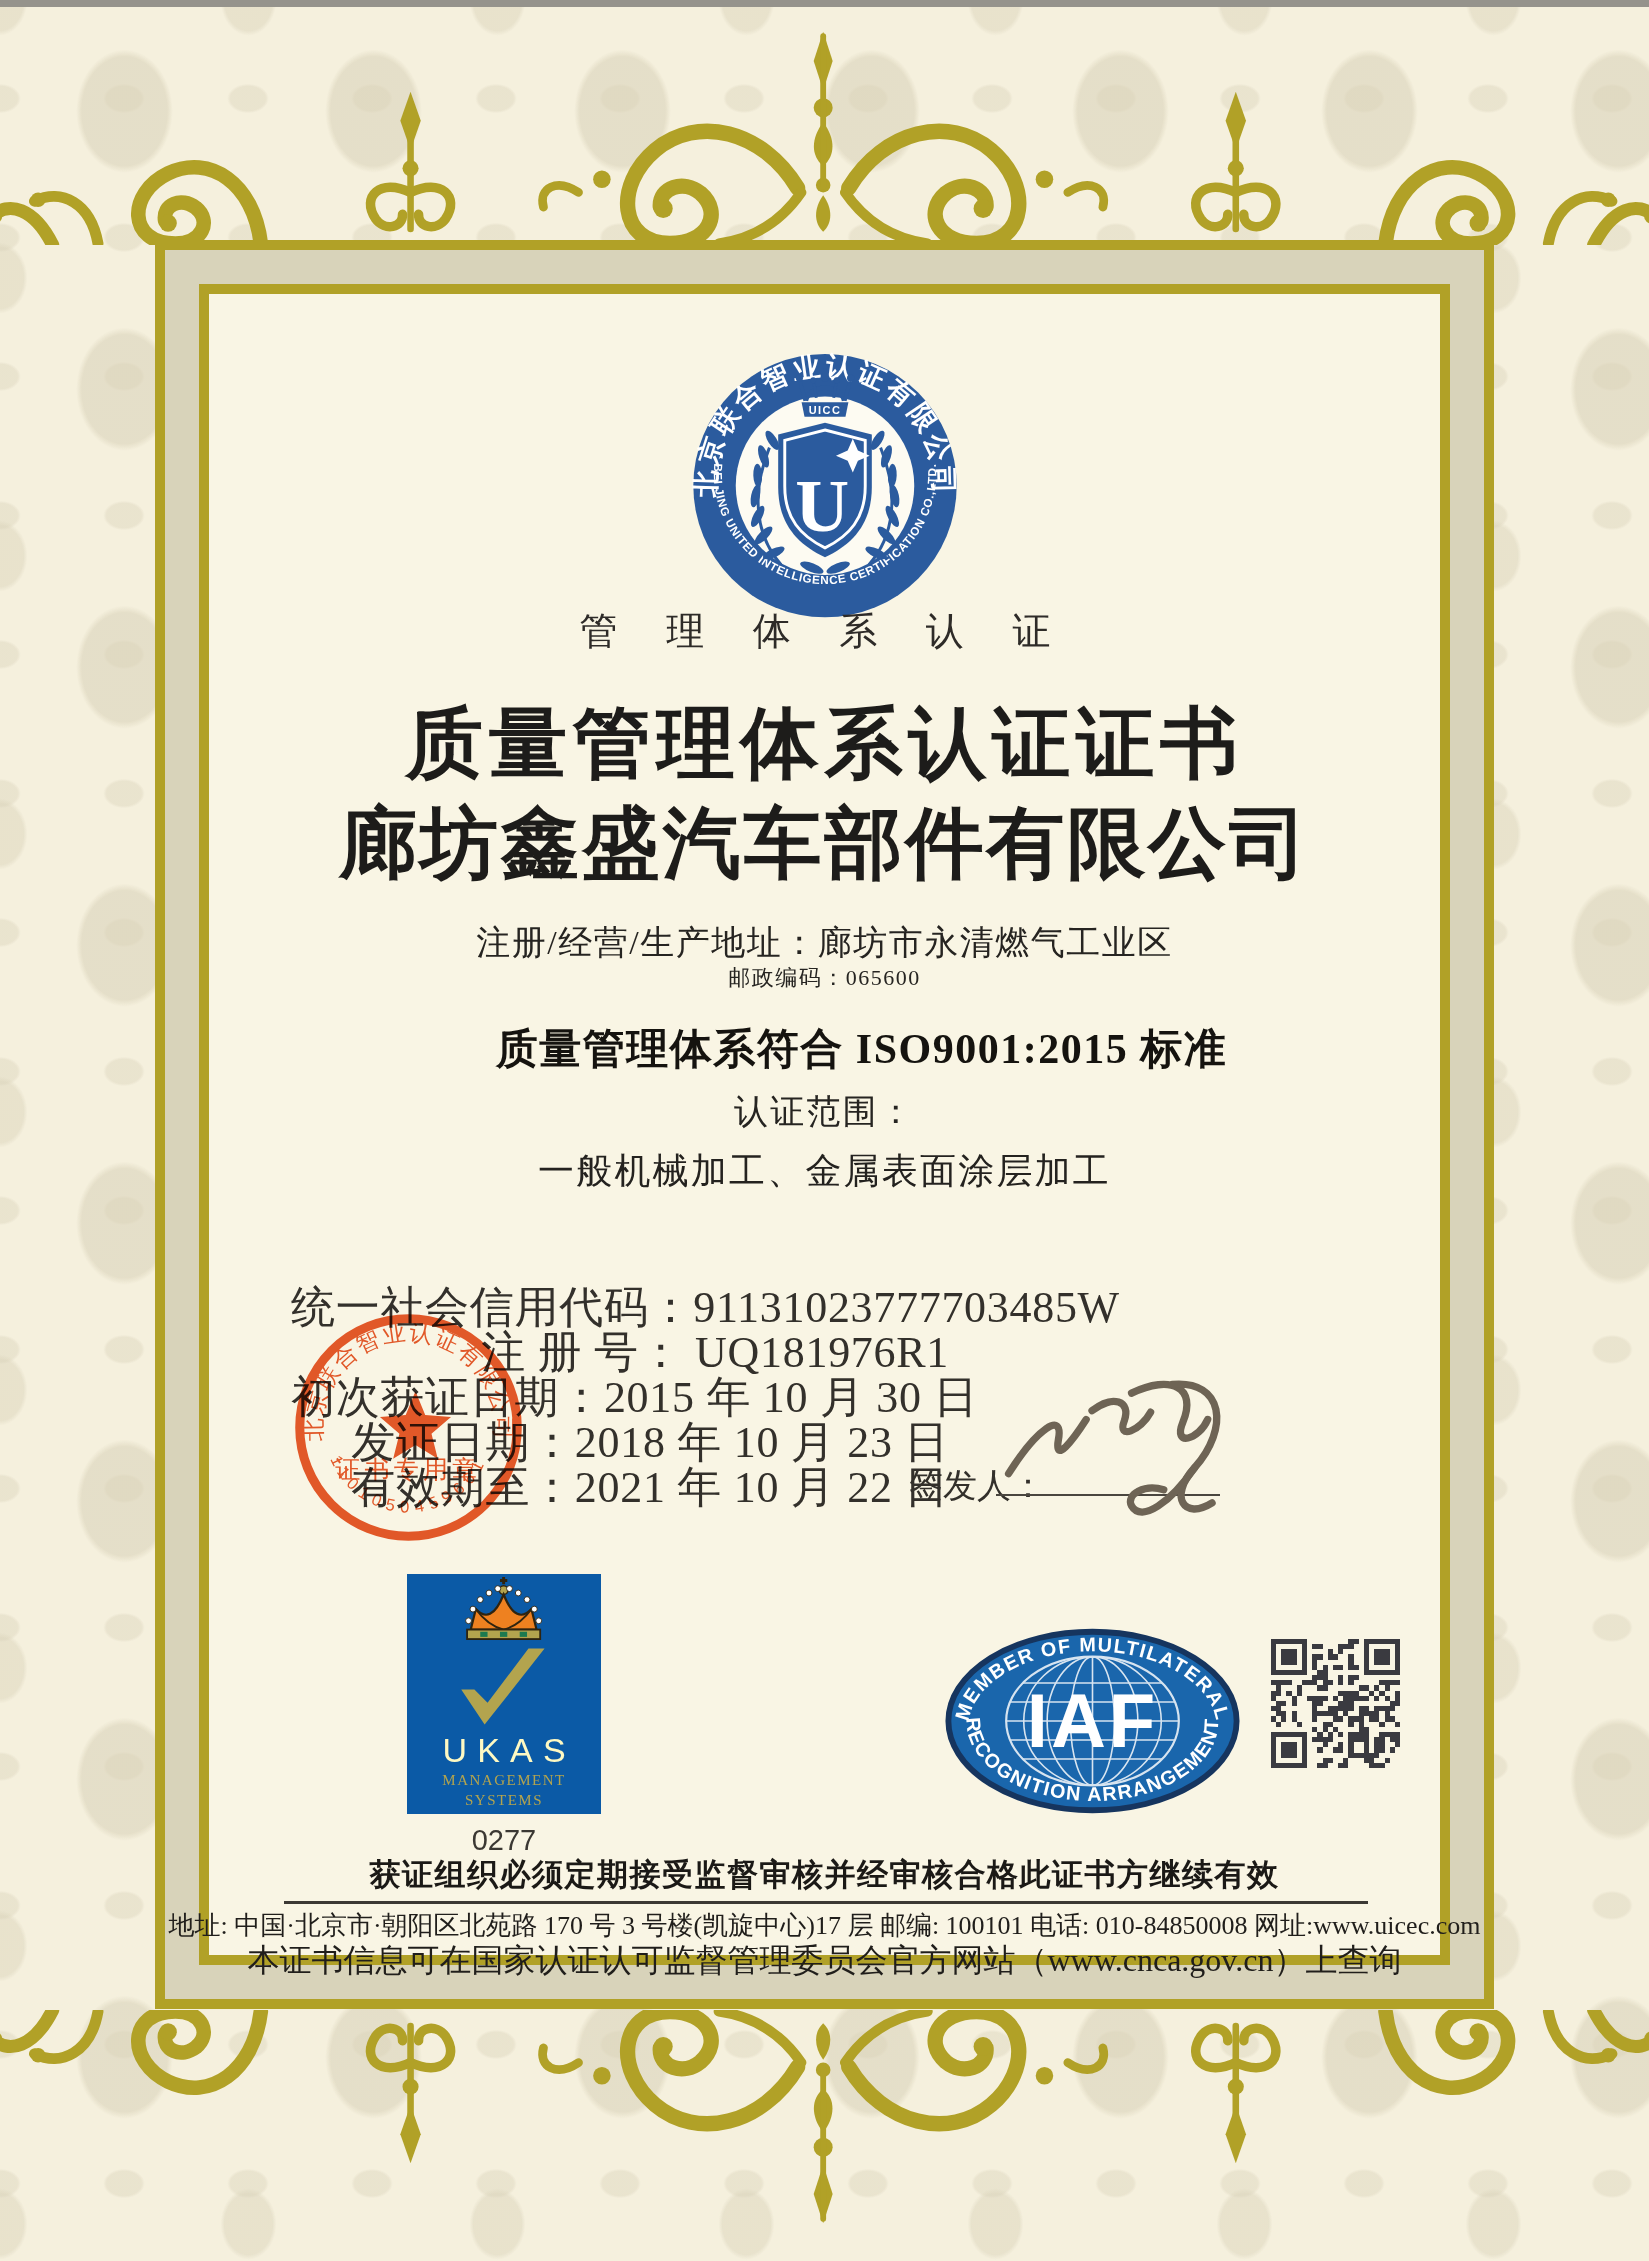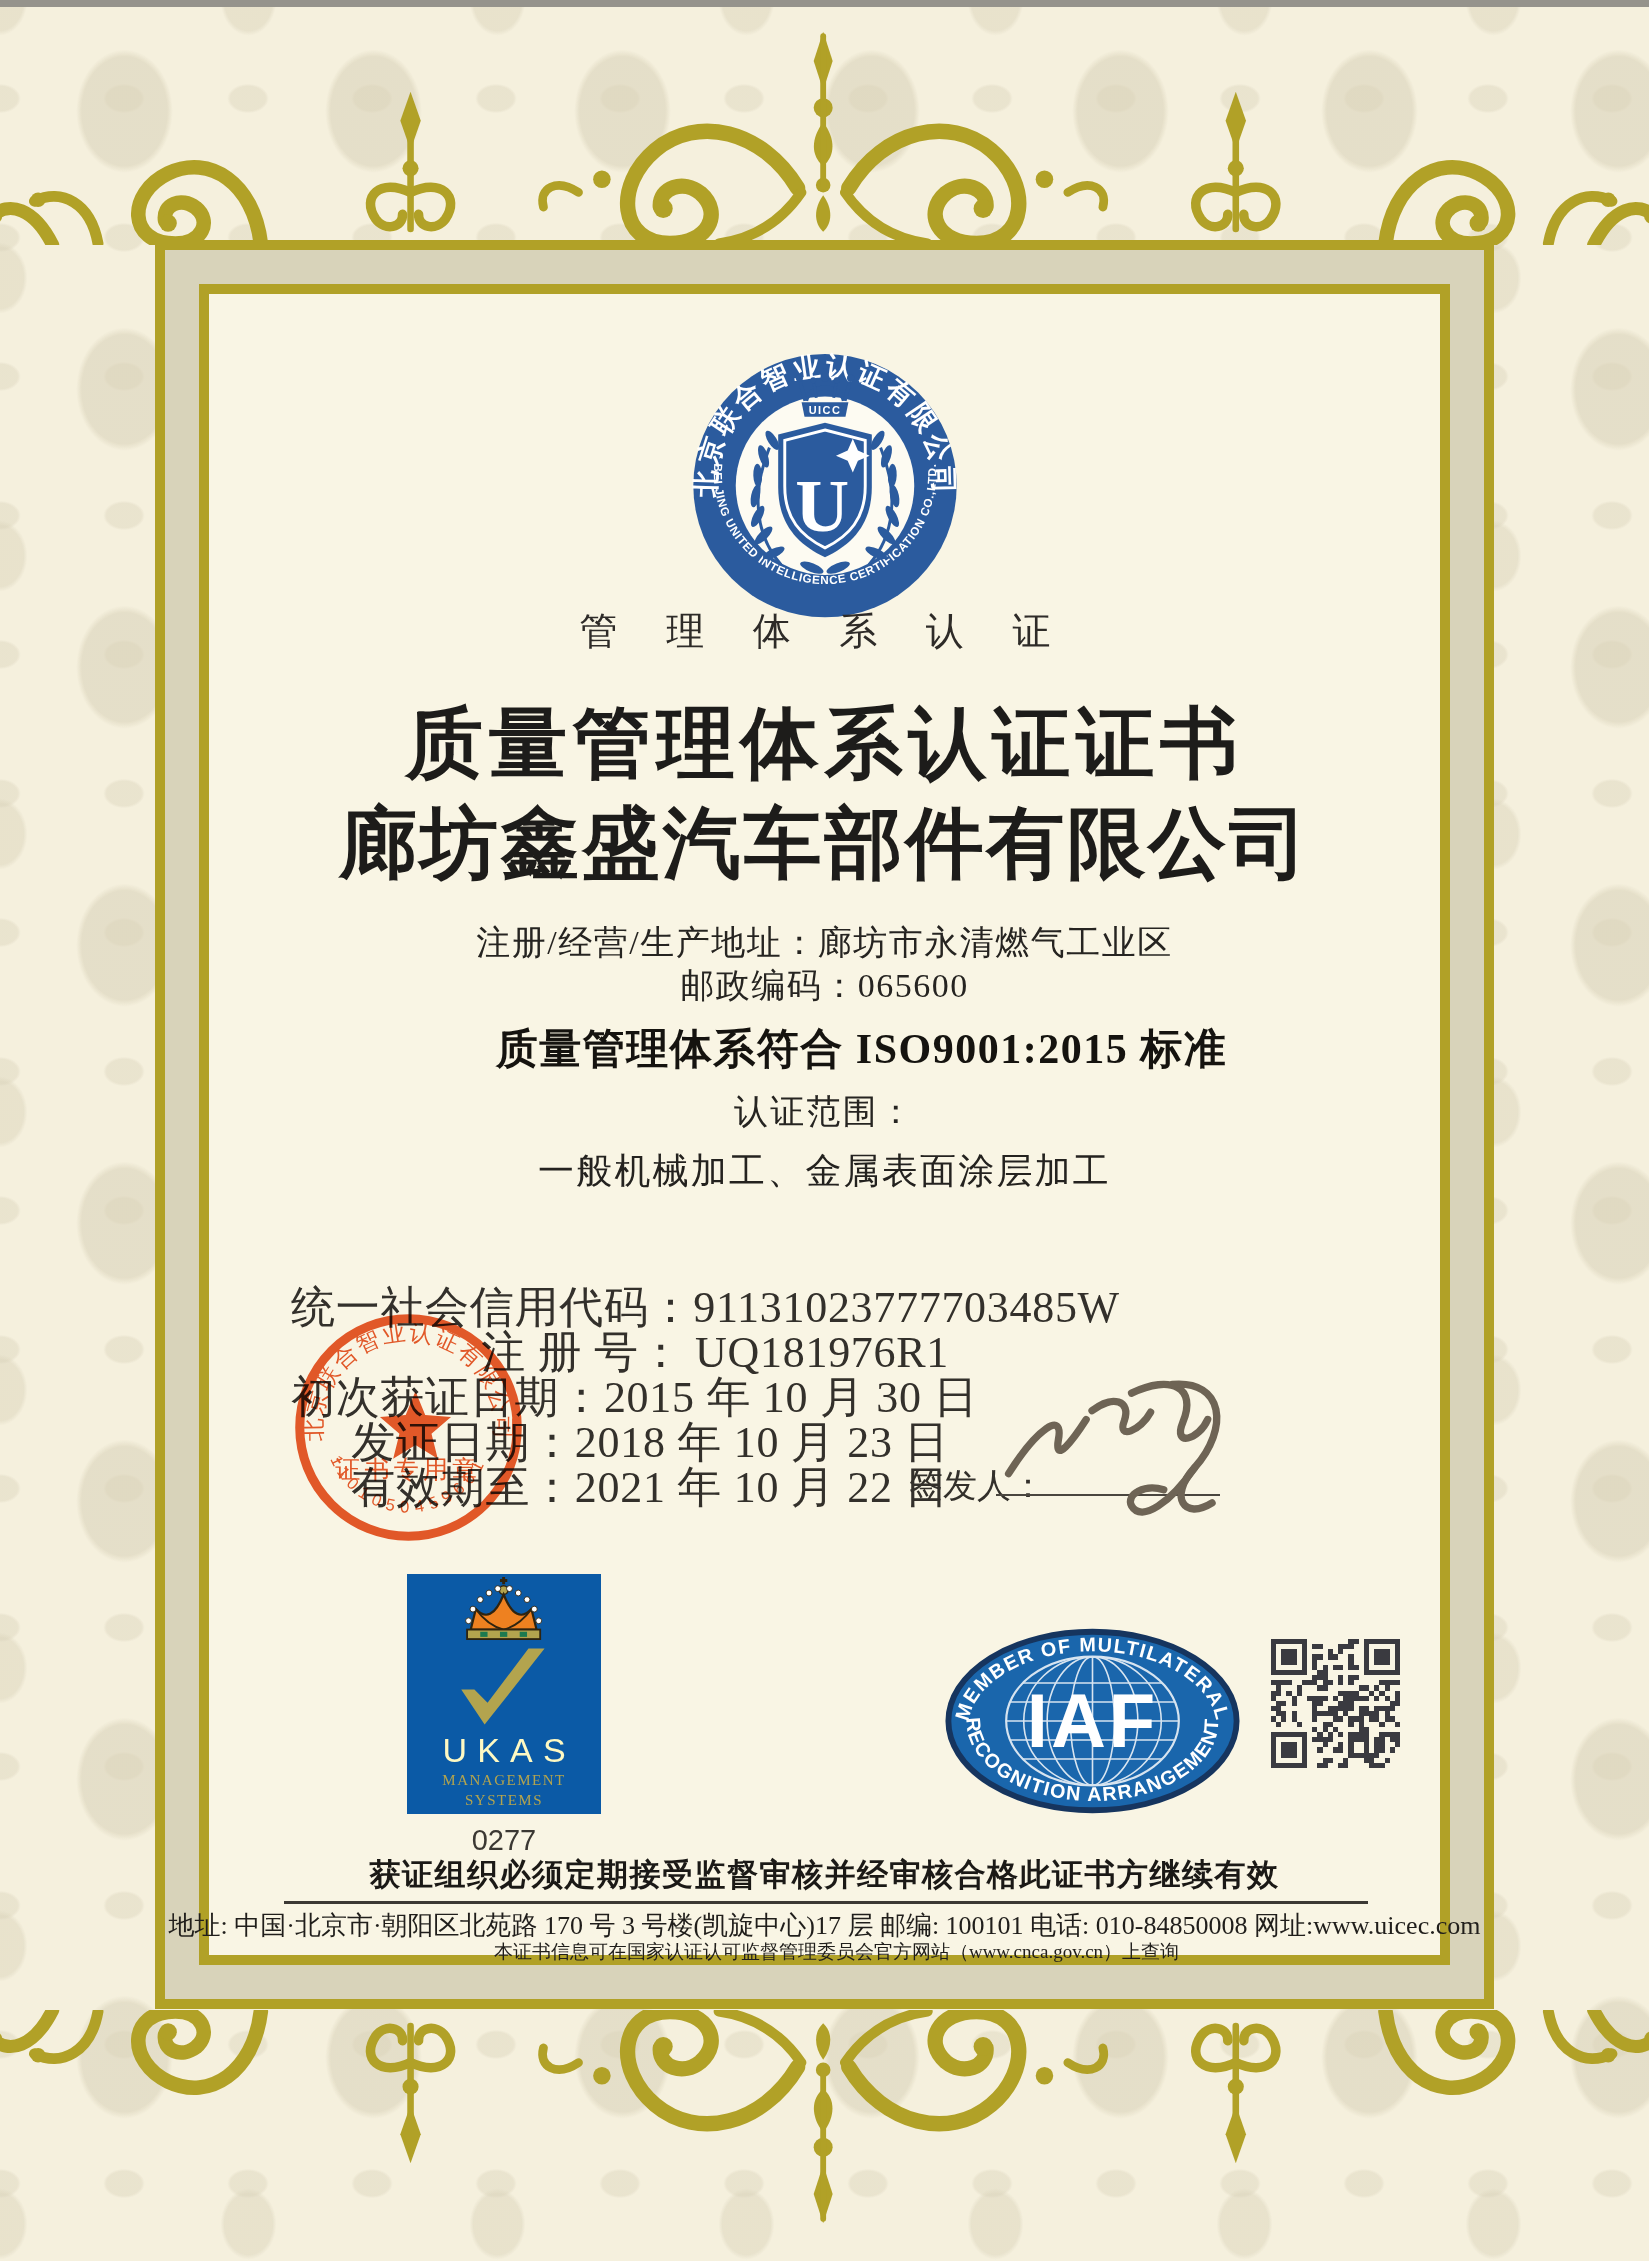--- a/index.html
+++ b/index.html
@@ -27,21 +27,21 @@
   .abs{position:absolute;}
   .ctr{left:155px;width:1339px;text-align:center;}
 
   .seal-caption{top:606px;font-family:"Liberation Sans","DejaVu Sans",sans-serif;
     font-size:38px;letter-spacing:19px;color:#2e2b28;font-weight:500;}
   .title1{top:692px;font-family:"Liberation Sans","DejaVu Sans",sans-serif;
     font-size:78px;font-weight:bold;color:#1d1c1a;letter-spacing:5.9px;}
   .title2{top:792px;font-family:"Liberation Sans","DejaVu Sans",sans-serif;
     font-size:78px;font-weight:bold;color:#1d1c1a;letter-spacing:2.9px;}
   .addr1{top:920px;font-size:34px;color:#262421;letter-spacing:1.5px;}
-  .addr2{top:963px;font-size:34px;color:#262421;letter-spacing:1.5px;font-family:Liberation Serif, serif;}
+  .addr2{top:963px;font-size:22px;color:#262421;letter-spacing:1.5px;font-family:Liberation Serif, serif;}
   .std{top:1021px;font-size:42px;font-weight:bold;color:#15130f;letter-spacing:1.5px;padding-left:37px;}
   .scope-label{top:1089px;font-size:34px;color:#262421;letter-spacing:2.2px;text-align:center;}
   .scope-text{top:1147px;font-size:36px;color:#24221f;letter-spacing:2.2px;}
 
   .details{left:291px;top:1285px;width:658px;}
   .detail-row{font-size:44px;color:#33302b;line-height:45px;white-space:nowrap;letter-spacing:0.7px;text-align:right;}
 
   .signer{left:909px;top:1463px;font-size:34px;color:#33302b;}
   .sign-line{left:996px;top:1494px;width:224px;height:2.2px;background:#4a463f;}
   .signature-svg{left:988px;top:1358px;}
@@ -56,21 +56,21 @@
     font-size:15px;letter-spacing:1.5px;line-height:20px;}
   .ukas-num{left:407px;top:1824px;width:194px;text-align:center;font-size:29px;color:#3b3833;
     font-family:"Liberation Sans","DejaVu Sans",sans-serif;}
 
   .iaf-svg{left:944px;top:1628px;}
   .qr-svg{left:1271px;top:1639px;}
 
   .notice{top:1854px;font-size:31px;font-weight:bold;color:#1b1916;letter-spacing:1.5px;}
   .footer-rule{left:284px;top:1901px;width:1084px;height:2.9px;background:#3c3934;}
   .footer1{top:1908px;font-size:26px;color:#201e1b;}
-  .footer2{top:1939px;font-size:19px;color:#201e1b;padding-left:12px;}
+  .footer2{top:1939px;font-size:32px;color:#201e1b;}
 </style>
 </head>
 <body>
 
 <div class="page">
 
   <div class="scan-edge"></div>
 
   <svg class="orn-top" viewBox="0 0 2255 330">
     <defs>

